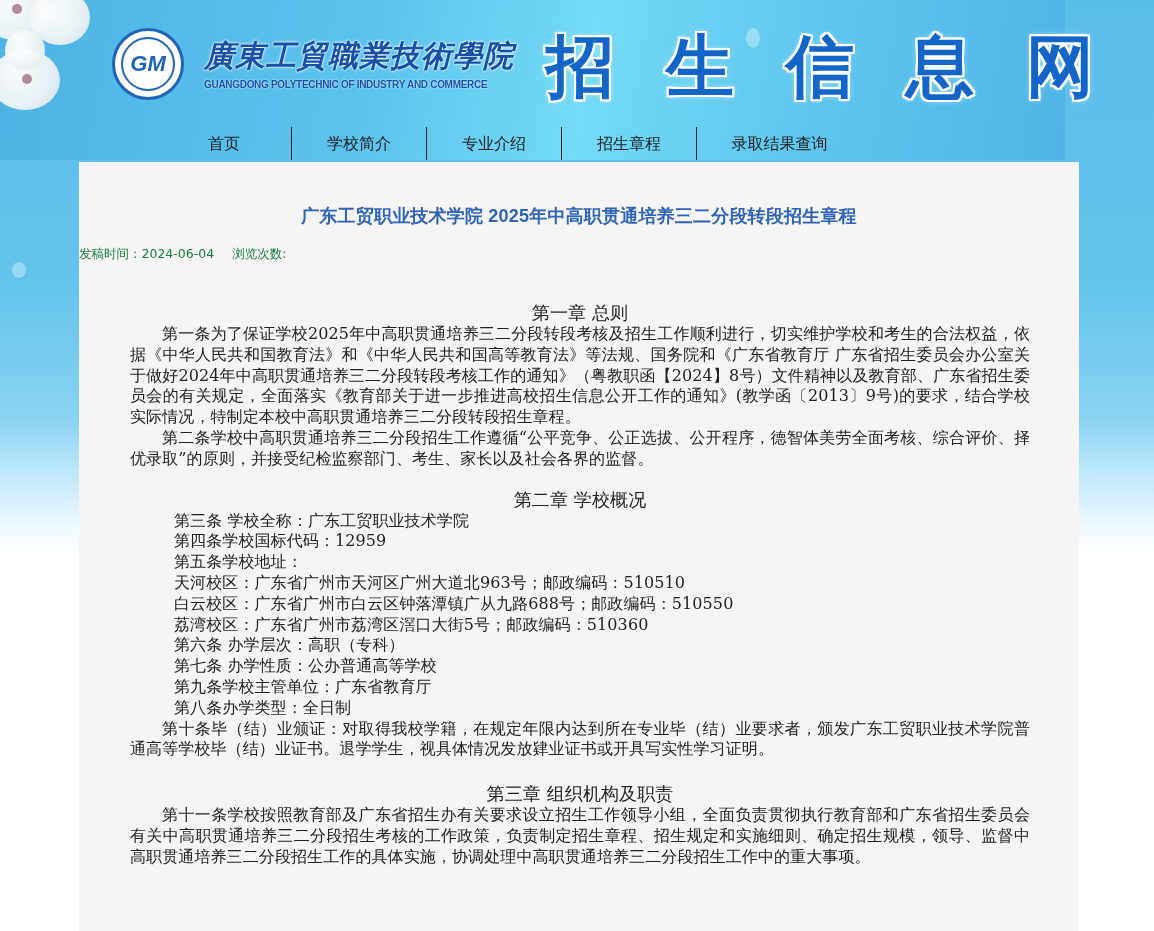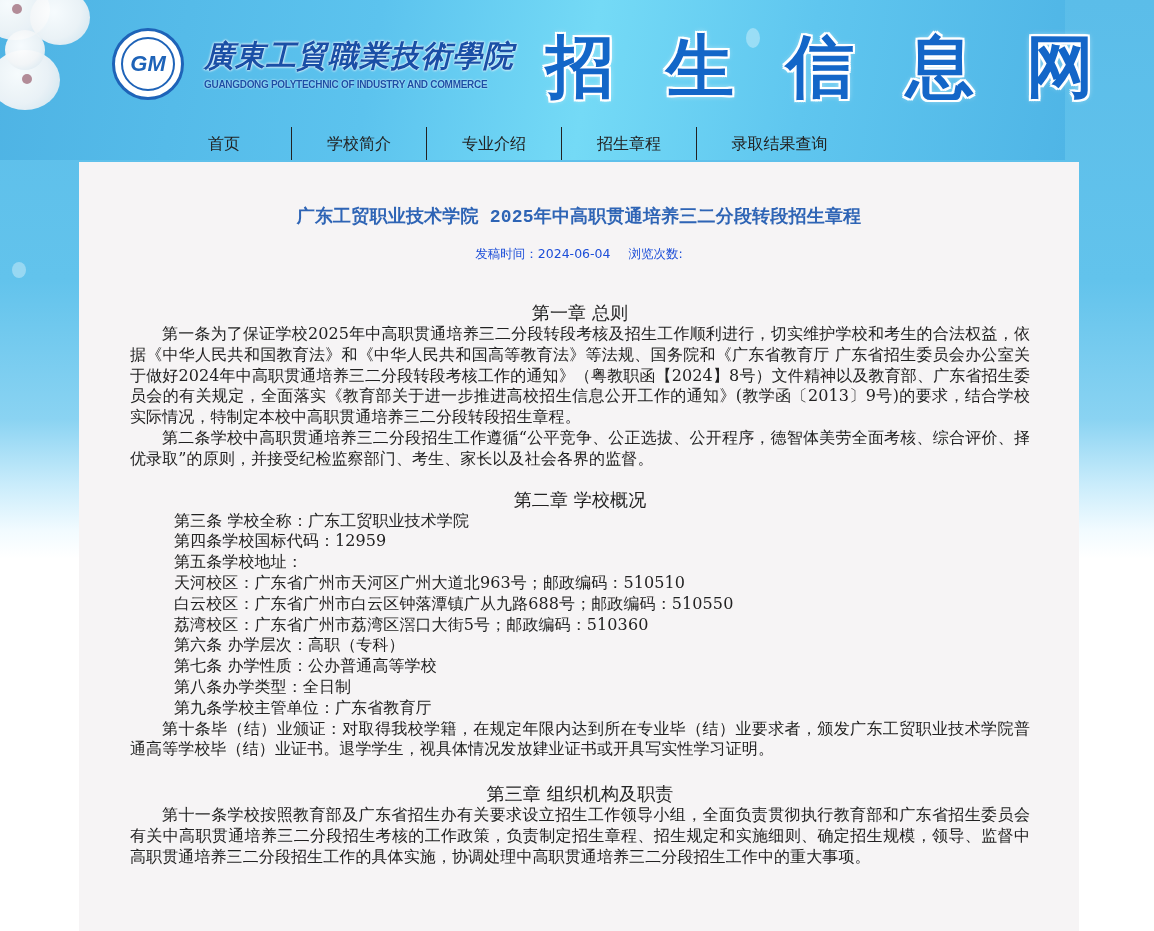--- a/index.html
+++ b/index.html
@@ -25,22 +25,22 @@
   .site-title span { display:inline-block; width: 120px; font-family: "DejaVu Sans", sans-serif; font-weight: bold; font-size: 68px; color: #1366c8; line-height: 90px;
     text-shadow: 2px 0 0 #fff, -2px 0 0 #fff, 0 2px 0 #fff, 0 -2px 0 #fff, 2px 2px 0 #fff, -2px -2px 0 #fff, 2px -2px 0 #fff, -2px 2px 0 #fff, 0 0 6px rgba(255,255,255,.8); }
 
   .nav { position: absolute; left: 157px; top: 127px; height: 33px; display: flex; }
   .nav-item { width: 135px; text-align: center; font-family: "DejaVu Sans", sans-serif; font-size: 16px; color: #222; line-height: 33px; border-right: 1px solid #222; box-sizing: border-box; cursor: pointer; }
   .nav-item:first-child { width: 135px; }
   .nav-item:last-child { border-right: none; width: 165px; }
   .nav-item span { display:inline-block; line-height: 18px; }
 
   .content { position: absolute; left: 79px; top: 162px; width: 1000px; height: 780px; background: #f6f4f5; }
-  .article-title { position: absolute; left: 0; width: 1000px; top: 42px; text-align: center; font-family: Liberation Mono, monospace; font-weight: bold; color: #2e64b5; font-size: 18px; letter-spacing: 0.2px; }
-  .meta { position: absolute; left: 0; width: 1000px; top: 84px; text-align: center; font-family: "DejaVu Sans", sans-serif; font-size: 12.5px; color: #1d4ed8; }
+  .article-title { position: absolute; left: 0; width: 1000px; top: 42px; text-align: center; font-family: Liberation Sans, sans-serif; font-weight: bold; color: #2e64b5; font-size: 18px; letter-spacing: 0.2px; }
+  .meta { position: absolute; left: 0; width: 1000px; top: 84px; text-align: left; font-family: "DejaVu Sans", sans-serif; font-size: 12.5px; color: #15803d; }
   .meta span + span { margin-left: 14px; }
 
   .body { position: absolute; left: 51px; top: 140px; width: 900px; color: #222; font-family: "DejaVu Serif", serif; font-size: 16px; line-height: 20.8px; letter-spacing: 0.1px; }
   .chapter { text-align: center; font-family: "DejaVu Sans", sans-serif; font-size: 18px; line-height: 22px; color: #222; margin-top: 0; }
   .para { text-indent: 2em; text-align: justify; }
   .line { padding-left: 44px; }
   .line.noindent { padding-left: 44px; }
   .gap { height: 19px; }
   .gap2 { height: 23px; }
 </style>
@@ -101,21 +101,21 @@
 
     <div class="chapter">第二章 学校概况</div>
     <div class="line">第三条 学校全称：广东工贸职业技术学院</div>
     <div class="line">第四条学校国标代码：12959</div>
     <div class="line">第五条学校地址：</div>
     <div class="line noindent">天河校区：广东省广州市天河区广州大道北963号；邮政编码：510510</div>
     <div class="line noindent">白云校区：广东省广州市白云区钟落潭镇广从九路688号；邮政编码：510550</div>
     <div class="line noindent">荔湾校区：广东省广州市荔湾区滘口大街5号；邮政编码：510360</div>
     <div class="line">第六条 办学层次：高职（专科）</div>
     <div class="line">第七条 办学性质：公办普通高等学校</div>
+    <div class="line">第九条学校主管单位：广东省教育厅</div>
     <div class="line">第八条办学类型：全日制</div>
-    <div class="line">第九条学校主管单位：广东省教育厅</div>
     <div class="para">第十条毕（结）业颁证：对取得我校学籍，在规定年限内达到所在专业毕（结）业要求者，颁发广东工贸职业技术学院普通高等学校毕（结）业证书。退学学生，视具体情况发放肄业证书或开具写实性学习证明。</div>
     <div class="gap2"></div>
 
     <div class="chapter">第三章 组织机构及职责</div>
     <div class="para">第十一条学校按照教育部及广东省招生办有关要求设立招生工作领导小组，全面负责贯彻执行教育部和广东省招生委员会有关中高职贯通培养三二分段招生考核的工作政策，负责制定招生章程、招生规定和实施细则、确定招生规模，领导、监督中高职贯通培养三二分段招生工作的具体实施，协调处理中高职贯通培养三二分段招生工作中的重大事项。</div>
   </div>
 </div>
 
 </body></html>

